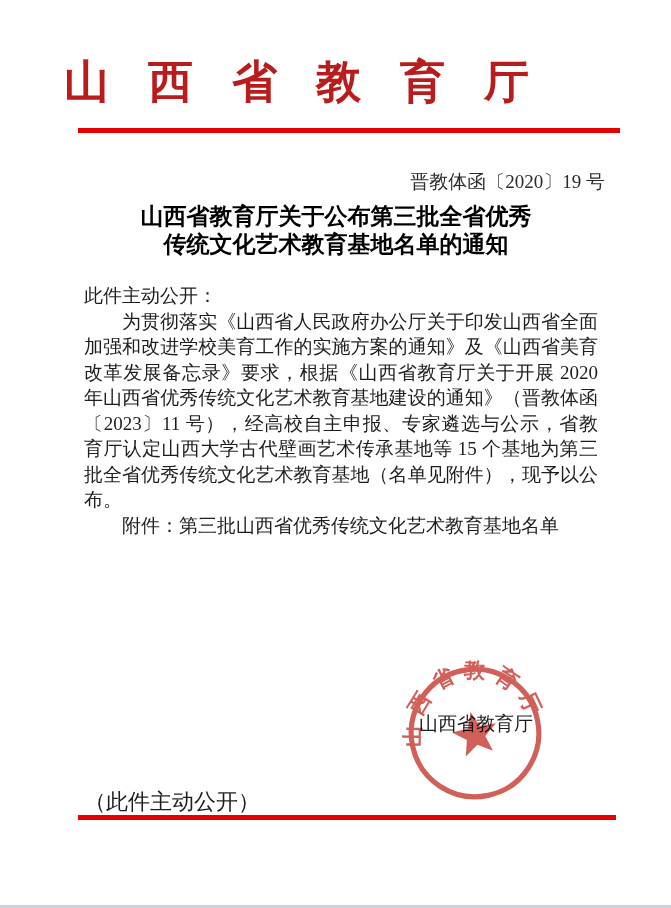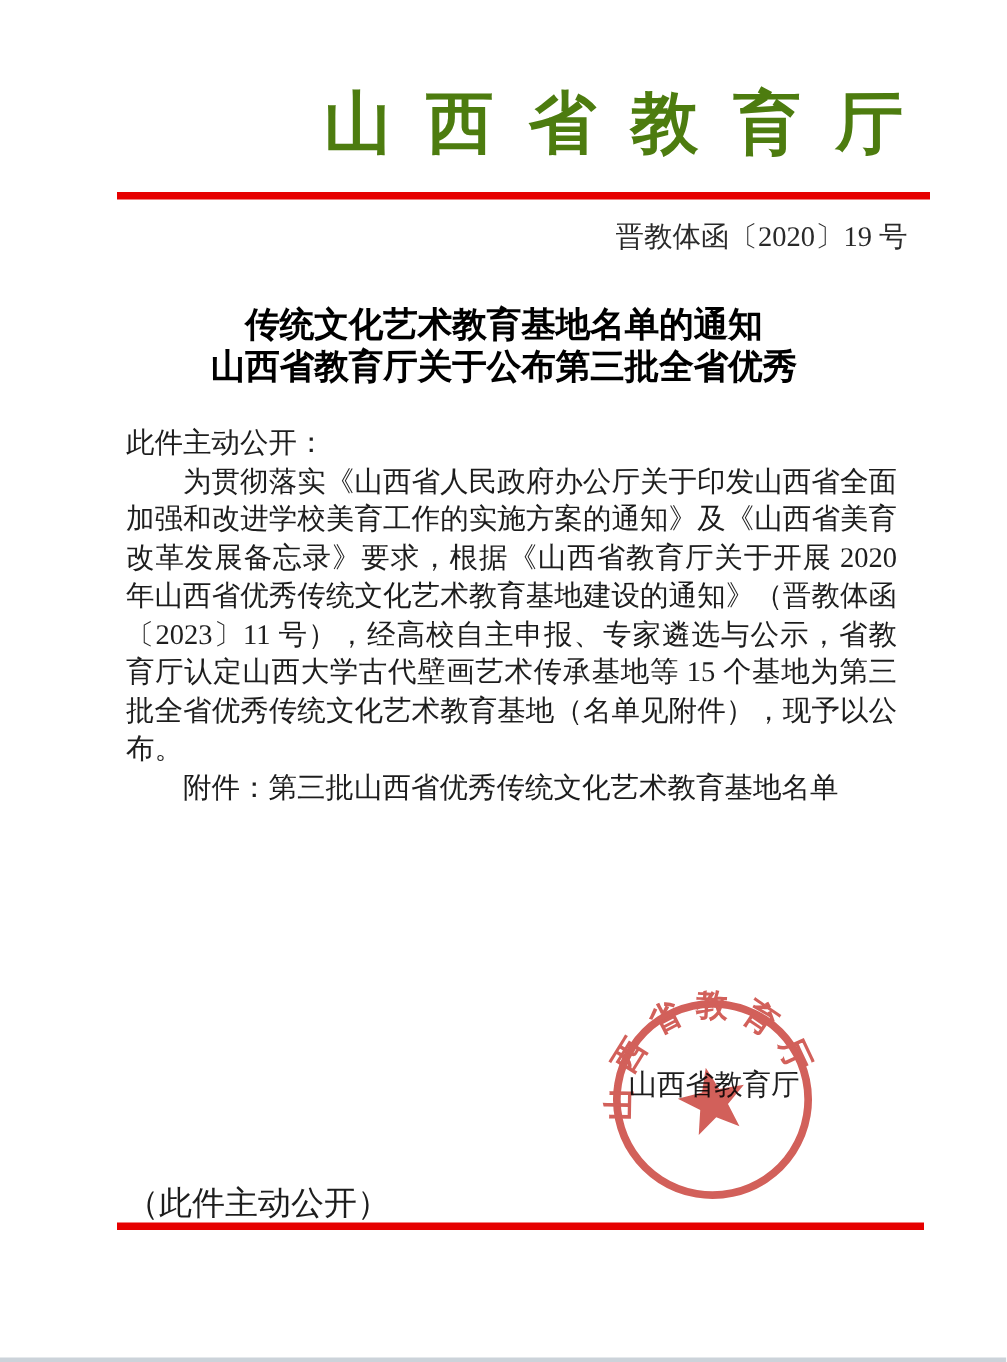--- a/index.html
+++ b/index.html
@@ -7,34 +7,35 @@
   .page {
     position:relative;
     width:671px; height:908px;
     background:#ffffff;
     overflow:hidden;
     font-family:"Liberation Serif","DejaVu Serif",serif;
     color:#1d1d1d;
   }
   .letterhead {
     position:absolute; top:52px; left:64px; width:544px;
-    text-align:right;
+    text-align:left;
     font-size:45px; font-weight:bold;
-    color:#4d7c0f;
+    color:#b91c1c;
     letter-spacing:6px;
     white-space:nowrap;
+    font-family:Liberation Mono, monospace;
   }
   .rule-top {
     position:absolute; top:128px; left:78px; width:542px;
     height:2px;
     border-top:4px solid #e60000;
     border-bottom:1.5px solid #e60000;
   }
   .doc-number {
-    position:absolute; top:145px; left:78px; width:527px;
+    position:absolute; top:169px; left:78px; width:527px;
     text-align:right;
     font-size:19px;
     color:#2a2a2a;
   }
   .doc-title {
     position:absolute; top:203px; left:64px; width:544px;
     text-align:center;
     font-size:23px; font-weight:bold;
     line-height:28px;
     color:#000000;
@@ -83,22 +84,22 @@
 
 <div class="page">
 
   <div class="letterhead">山 西 省 教 育 厅</div>
 
   <div class="rule-top"></div>
 
   <div class="doc-number">晋教体函〔2020〕19 号</div>
 
   <div class="doc-title">
+    <div>山西省教育厅关于公布第三批全省优秀</div>
     <div>传统文化艺术教育基地名单的通知</div>
-    <div>山西省教育厅关于公布第三批全省优秀</div>
   </div>
 
   <div class="body-text">
     <p class="salutation">此件主动公开：</p>
     <div id="paragraphs">
         <p class="indent">为贯彻落实《山西省人民政府办公厅关于印发山西省全面加强和改进学校美育工作的实施方案的通知》及《山西省美育改革发展备忘录》要求，根据《山西省教育厅关于开展 2020 年山西省优秀传统文化艺术教育基地建设的通知》（晋教体函〔2023〕11 号），经高校自主申报、专家遴选与公示，省教育厅认定山西大学古代壁画艺术传承基地等 15 个基地为第三批全省优秀传统文化艺术教育基地（名单见附件），现予以公布。</p>
       </div>
     <p class="indent">附件：第三批山西省优秀传统文化艺术教育基地名单</p>
   </div>
 

